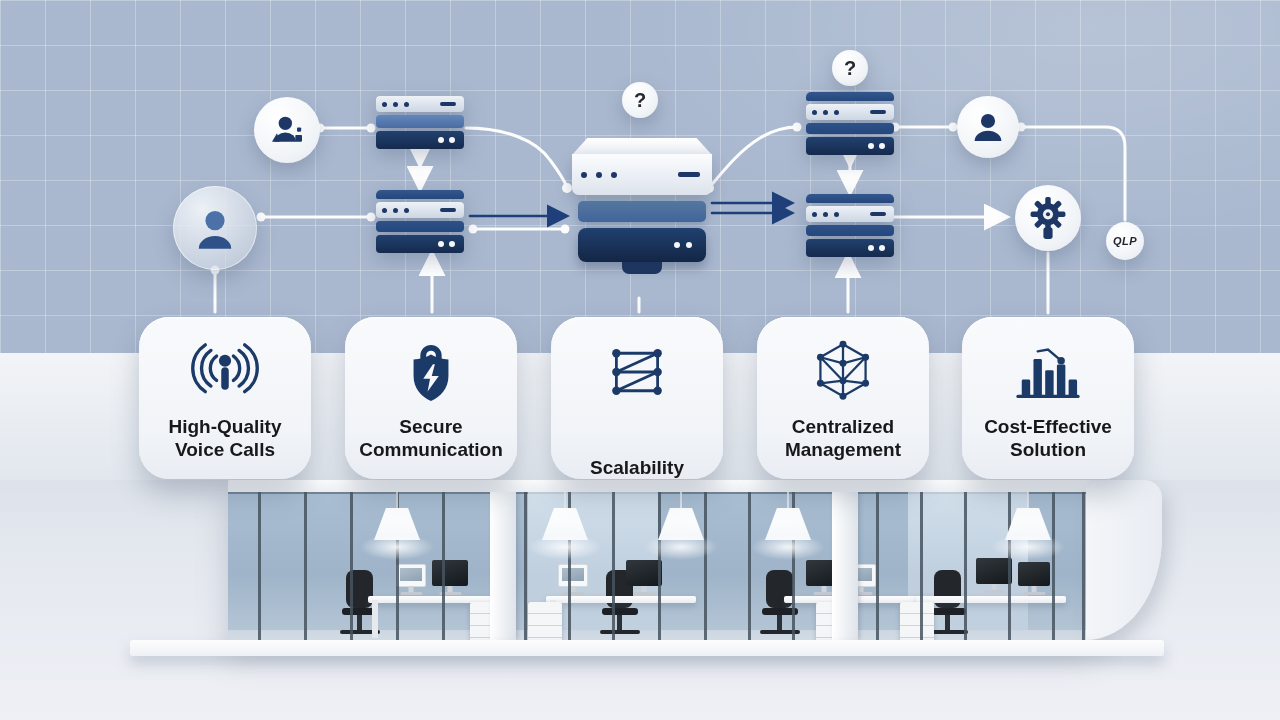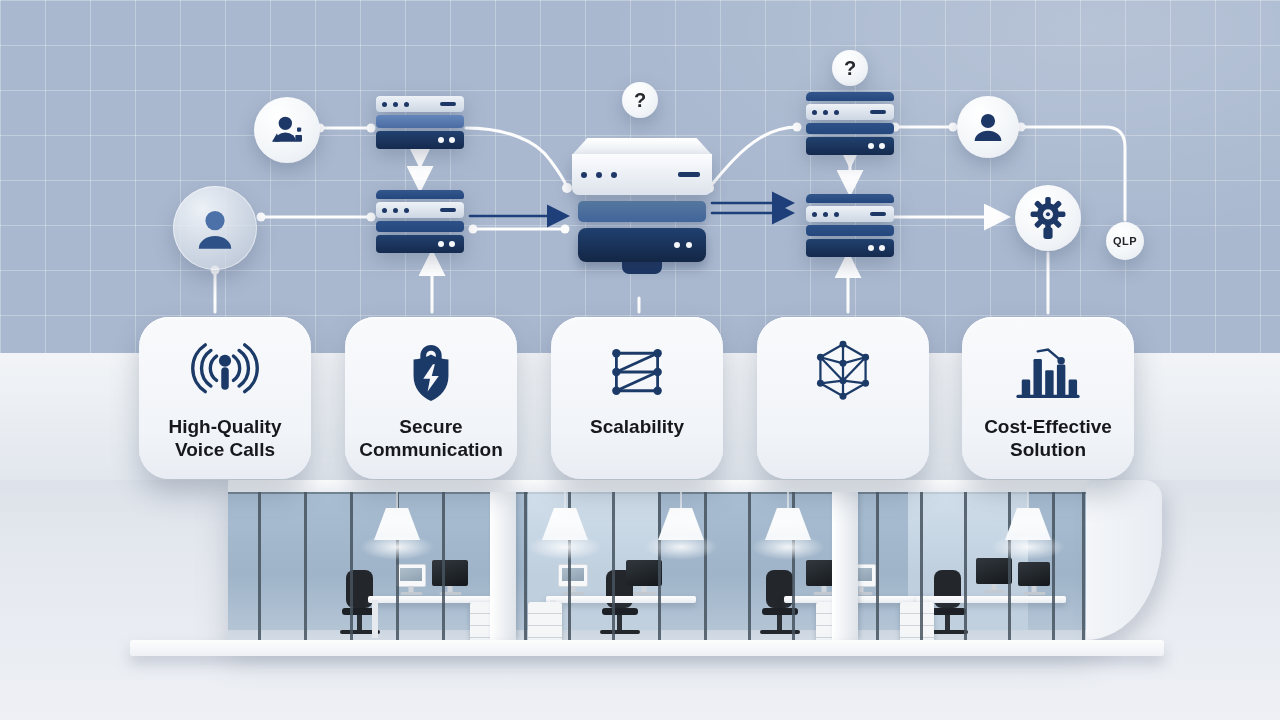--- a/index.html
+++ b/index.html
@@ -324,21 +324,21 @@
         <rect x="21" y="3" width="6" height="9" rx="2" transform="rotate(270 24 22)"></rect>
         <rect x="21" y="3" width="6" height="9" rx="2" transform="rotate(315 24 22)"></rect>
         <circle cx="24" cy="22" r="12"></circle>
         <rect x="19" y="36" width="10" height="13" rx="3"></rect>
       </g>
       <circle cx="24" cy="22" r="5.5" fill="#eef1f5"></circle>
       <circle cx="24" cy="22" r="2.2" fill="#1d3766"></circle>
     </svg>
   </div>
 
-  <div class="circle" style="left:1106px;top:222px;width:38px;height:38px;">
+  <div class="circle" style="left:1106px;top:222px;width:38px;height:38px;font-style:italic;">
     <span class="qlp">QLP</span>
   </div>
 
   <div class="srv" style="left:376px;top:96px;">
     <div class="srv-band light">
         <span class="d"></span>
         <span class="d"></span>
         <span class="d"></span>
         <span class="dash"></span>
       </div>
@@ -434,21 +434,21 @@
         <circle cx="40" cy="20" r="6.5" fill="#1c3a68"></circle>
         <rect x="36" y="27" width="8" height="24" rx="4" fill="#1c3a68"></rect>
       </svg>
     </div>
     <div class="card-label">
       <div>High-Quality</div>
       <div>Voice Calls</div>
     </div>
   </div>
 
-  <div class="card" style="left:551px;">
+  <div class="card" style="left:551px;justify-content:space-between;">
     <div class="card-icon">
       <svg width="78" height="60" viewBox="0 0 80 64">
         <g stroke="#1c3a68" stroke-width="3" fill="none">
           <path d="M18,12 L62,12"></path>
             <path d="M18,32 L62,32"></path>
             <path d="M18,52 L62,52"></path>
           <path d="M18,12 L18,52"></path>
             <path d="M62,12 L62,52"></path>
           <path d="M18,32 L62,12"></path>
             <path d="M18,52 L62,32"></path>
@@ -489,20 +489,24 @@
             <circle cx="66" cy="21" r="4"></circle>
             <circle cx="66" cy="51" r="4"></circle>
           <circle cx="40" cy="66" r="4"></circle>
             <circle cx="14" cy="51" r="4"></circle>
             <circle cx="14" cy="21" r="4"></circle>
           <circle cx="40" cy="28" r="4"></circle>
             <circle cx="40" cy="48" r="4"></circle>
         </g>
       </svg>
     </div>
+    <div class="card-label">
+      <div>Centralized</div>
+      <div>Management</div>
+    </div>
   </div>
 
   <div class="card" style="left:962px;border-radius:30px;">
     <div class="card-icon">
       <svg width="76" height="60" viewBox="0 0 80 64">
         <g fill="#1c3a68">
           <rect x="12" y="40" width="9" height="18" rx="1.5"></rect>
           <rect x="24.5" y="18" width="9" height="40" rx="1.5"></rect>
           <rect x="37" y="30" width="9" height="28" rx="1.5"></rect>
           <rect x="49.5" y="24" width="9" height="34" rx="1.5"></rect>

